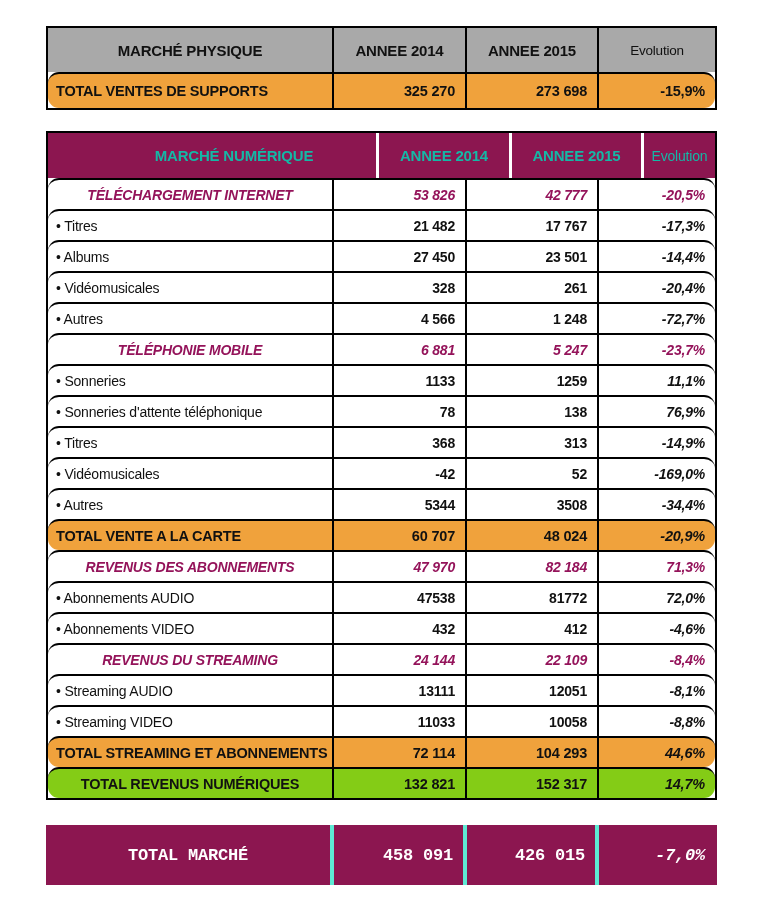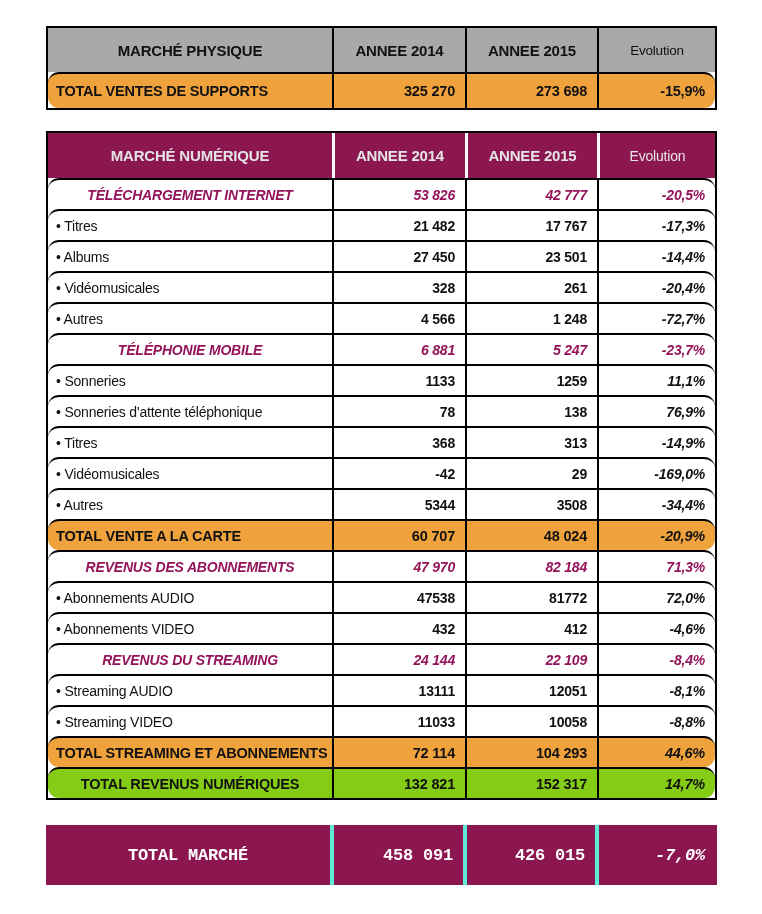--- a/index.html
+++ b/index.html
@@ -45,21 +45,21 @@
   .head-gray .c4 { font-size: 13.5px; }
 
   .row-orange { background: #F0A23C; }
   .row-orange .td { font-size: 14.5px; }
 
   
   .t-digital { margin-top: 21px; }
   .t-digital .head-burgundy { height: 45px; }
   .t-digital .tr { height: 31px; }
   .t-digital .tr.head-burgundy { height: 45px; }
-  .head-burgundy { background: #8C1650; color: #e5e5e5; }
+  .head-burgundy { background: #8C1650; color: #14b8a6; padding-left: 44px; }
   .head-burgundy .td { font-size: 15px; }
   .head-burgundy .c4 { font-size: 14px; }
   .head-burgundy .c2, .head-burgundy .c3, .head-burgundy .c4 { border-left: 3px solid #ffffff; }
 
   .sec { color: #94135A; }
   .row-gray { background: #84cc16; }
   .row-gray .td { font-size: 14.5px; }
 
   
   .t-total { margin-top: 25px; border: none; }
@@ -156,21 +156,21 @@
     <div class="tr">
       <div class="td c1 lbl reg">• Titres</div>
       <div class="td c2 num b">368</div>
       <div class="td c3 num b">313</div>
       <div class="td c4 num bi">-14,9%</div>
     </div>
 
     <div class="tr">
       <div class="td c1 lbl reg">• Vidéomusicales</div>
       <div class="td c2 num b">-42</div>
-      <div class="td c3 num b">29</div>
+      <div class="td c3 num b">52</div>
       <div class="td c4 num bi">-169,0%</div>
     </div>
 
     <div class="tr">
       <div class="td c1 lbl reg">• Autres</div>
       <div class="td c2 num b">5344</div>
       <div class="td c3 num b">3508</div>
       <div class="td c4 num bi">-34,4%</div>
     </div>
 

